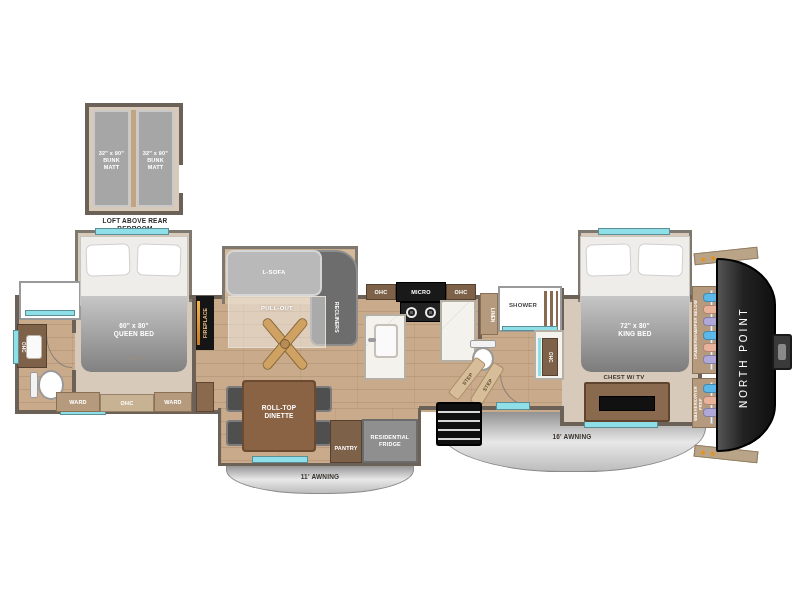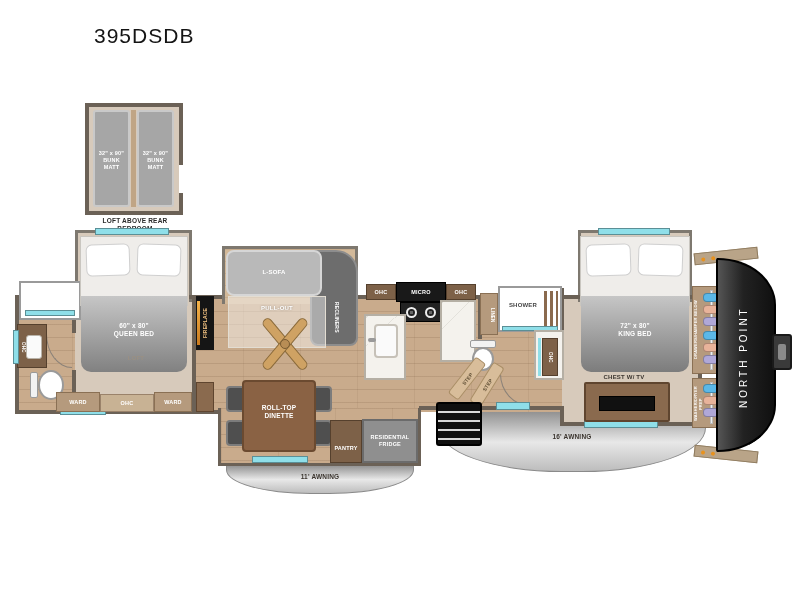--- a/index.html
+++ b/index.html
@@ -23,21 +23,20 @@
   .awn{background:linear-gradient(180deg,#8f8f8f,#e8e8e8 52%,#bdbdbd);border:1px solid #8a8a8a;}
   .arc{border:none;border-left:1px solid #8a8178;border-bottom:1px solid #8a8178;border-radius:0 0 0 100%;}
   .chair{background:#4f4f4f;border:2px solid #7c7c7c;border-radius:4px;}
   .cloth{height:9px;width:16px;border-radius:4px;border:1px solid rgba(0,0,0,.25);}
 </style>
 </head>
 <body>
 
 <div id="canvas">
 
-  <div class="abs" style="left:94px;top:24px;font-size:21px;color:#141414;letter-spacing:1px;font-weight:500;">395DSDB</div>
 
   <div class="abs carpet" style="left:85px;top:103px;width:98px;height:112px;border:4px solid #6b6156;"></div>
   <div class="abs" style="left:93px;top:110px;width:37px;height:97px;background:#a6a6a6;border:2px solid #c9c9c9;border-radius:3px;">
     <div class="lbl pre" style="font-size:5.5px;margin-top:38px;">32" x 90"
 BUNK MATT</div>
   </div>
   <div class="abs" style="left:131px;top:110px;width:5px;height:97px;background:#c0a585;"></div>
   <div class="abs" style="left:137px;top:110px;width:37px;height:97px;background:#a6a6a6;border:2px solid #c9c9c9;border-radius:3px;">
     <div class="lbl pre" style="font-size:5.5px;margin-top:38px;">32" x 90"
 BUNK MATT</div>

